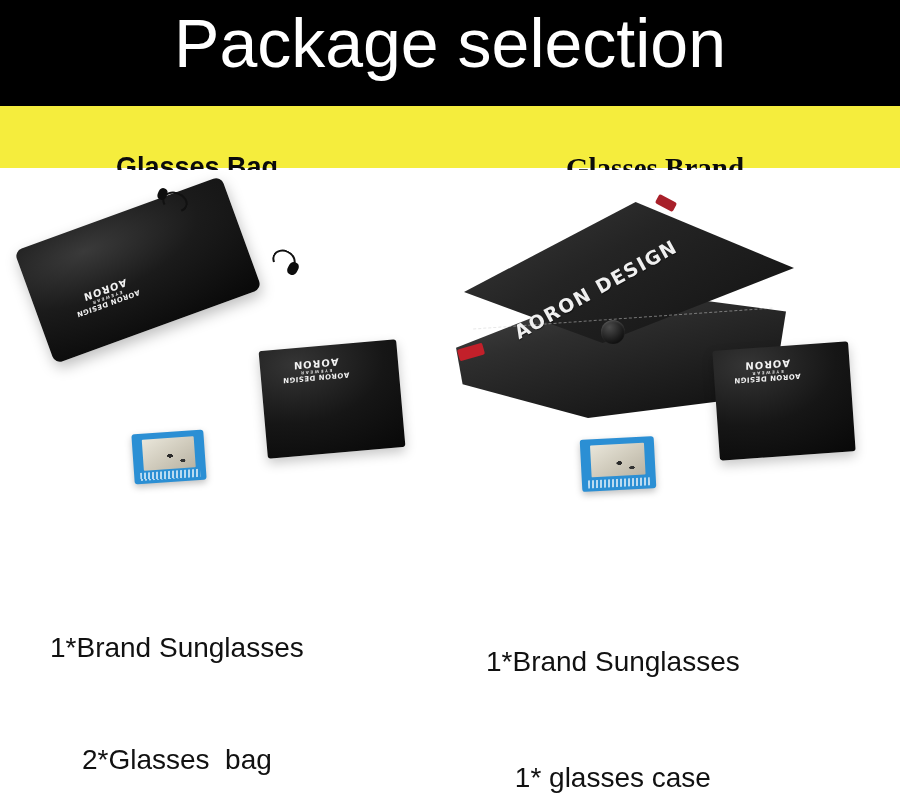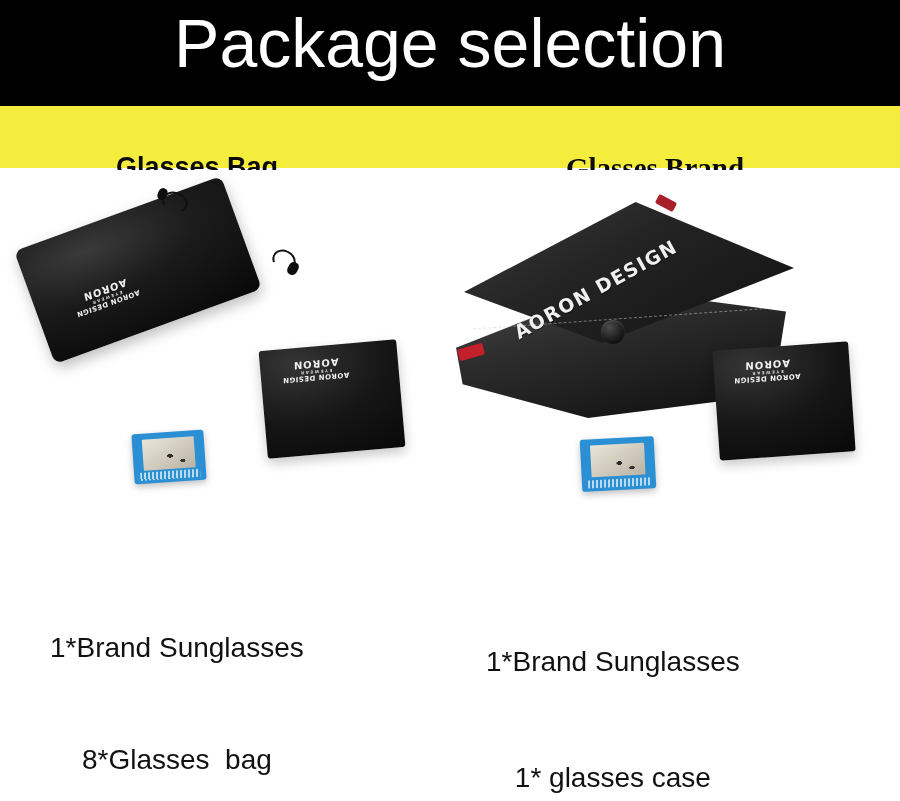--- a/index.html
+++ b/index.html
@@ -284,21 +284,21 @@
   <div class="test-card" style="left:131px; top:268px; width:74px; height:52px; transform:rotate(-3deg);">
     <div class="window"></div>
     <div class="glyph"></div>
     <div class="microtext"></div>
   </div>
 
 </div>
 
 <div class="spec-list left">
   <div class="row">1*Brand Sunglasses</div>
-  <div class="row">8*Glasses  bag</div>
+  <div class="row">2*Glasses  bag</div>
   
   
 </div>
 
 <div class="spec-list right">
   <div class="row">1*Brand Sunglasses</div>
   <div class="row">1* glasses case</div>
   
   
 </div>

